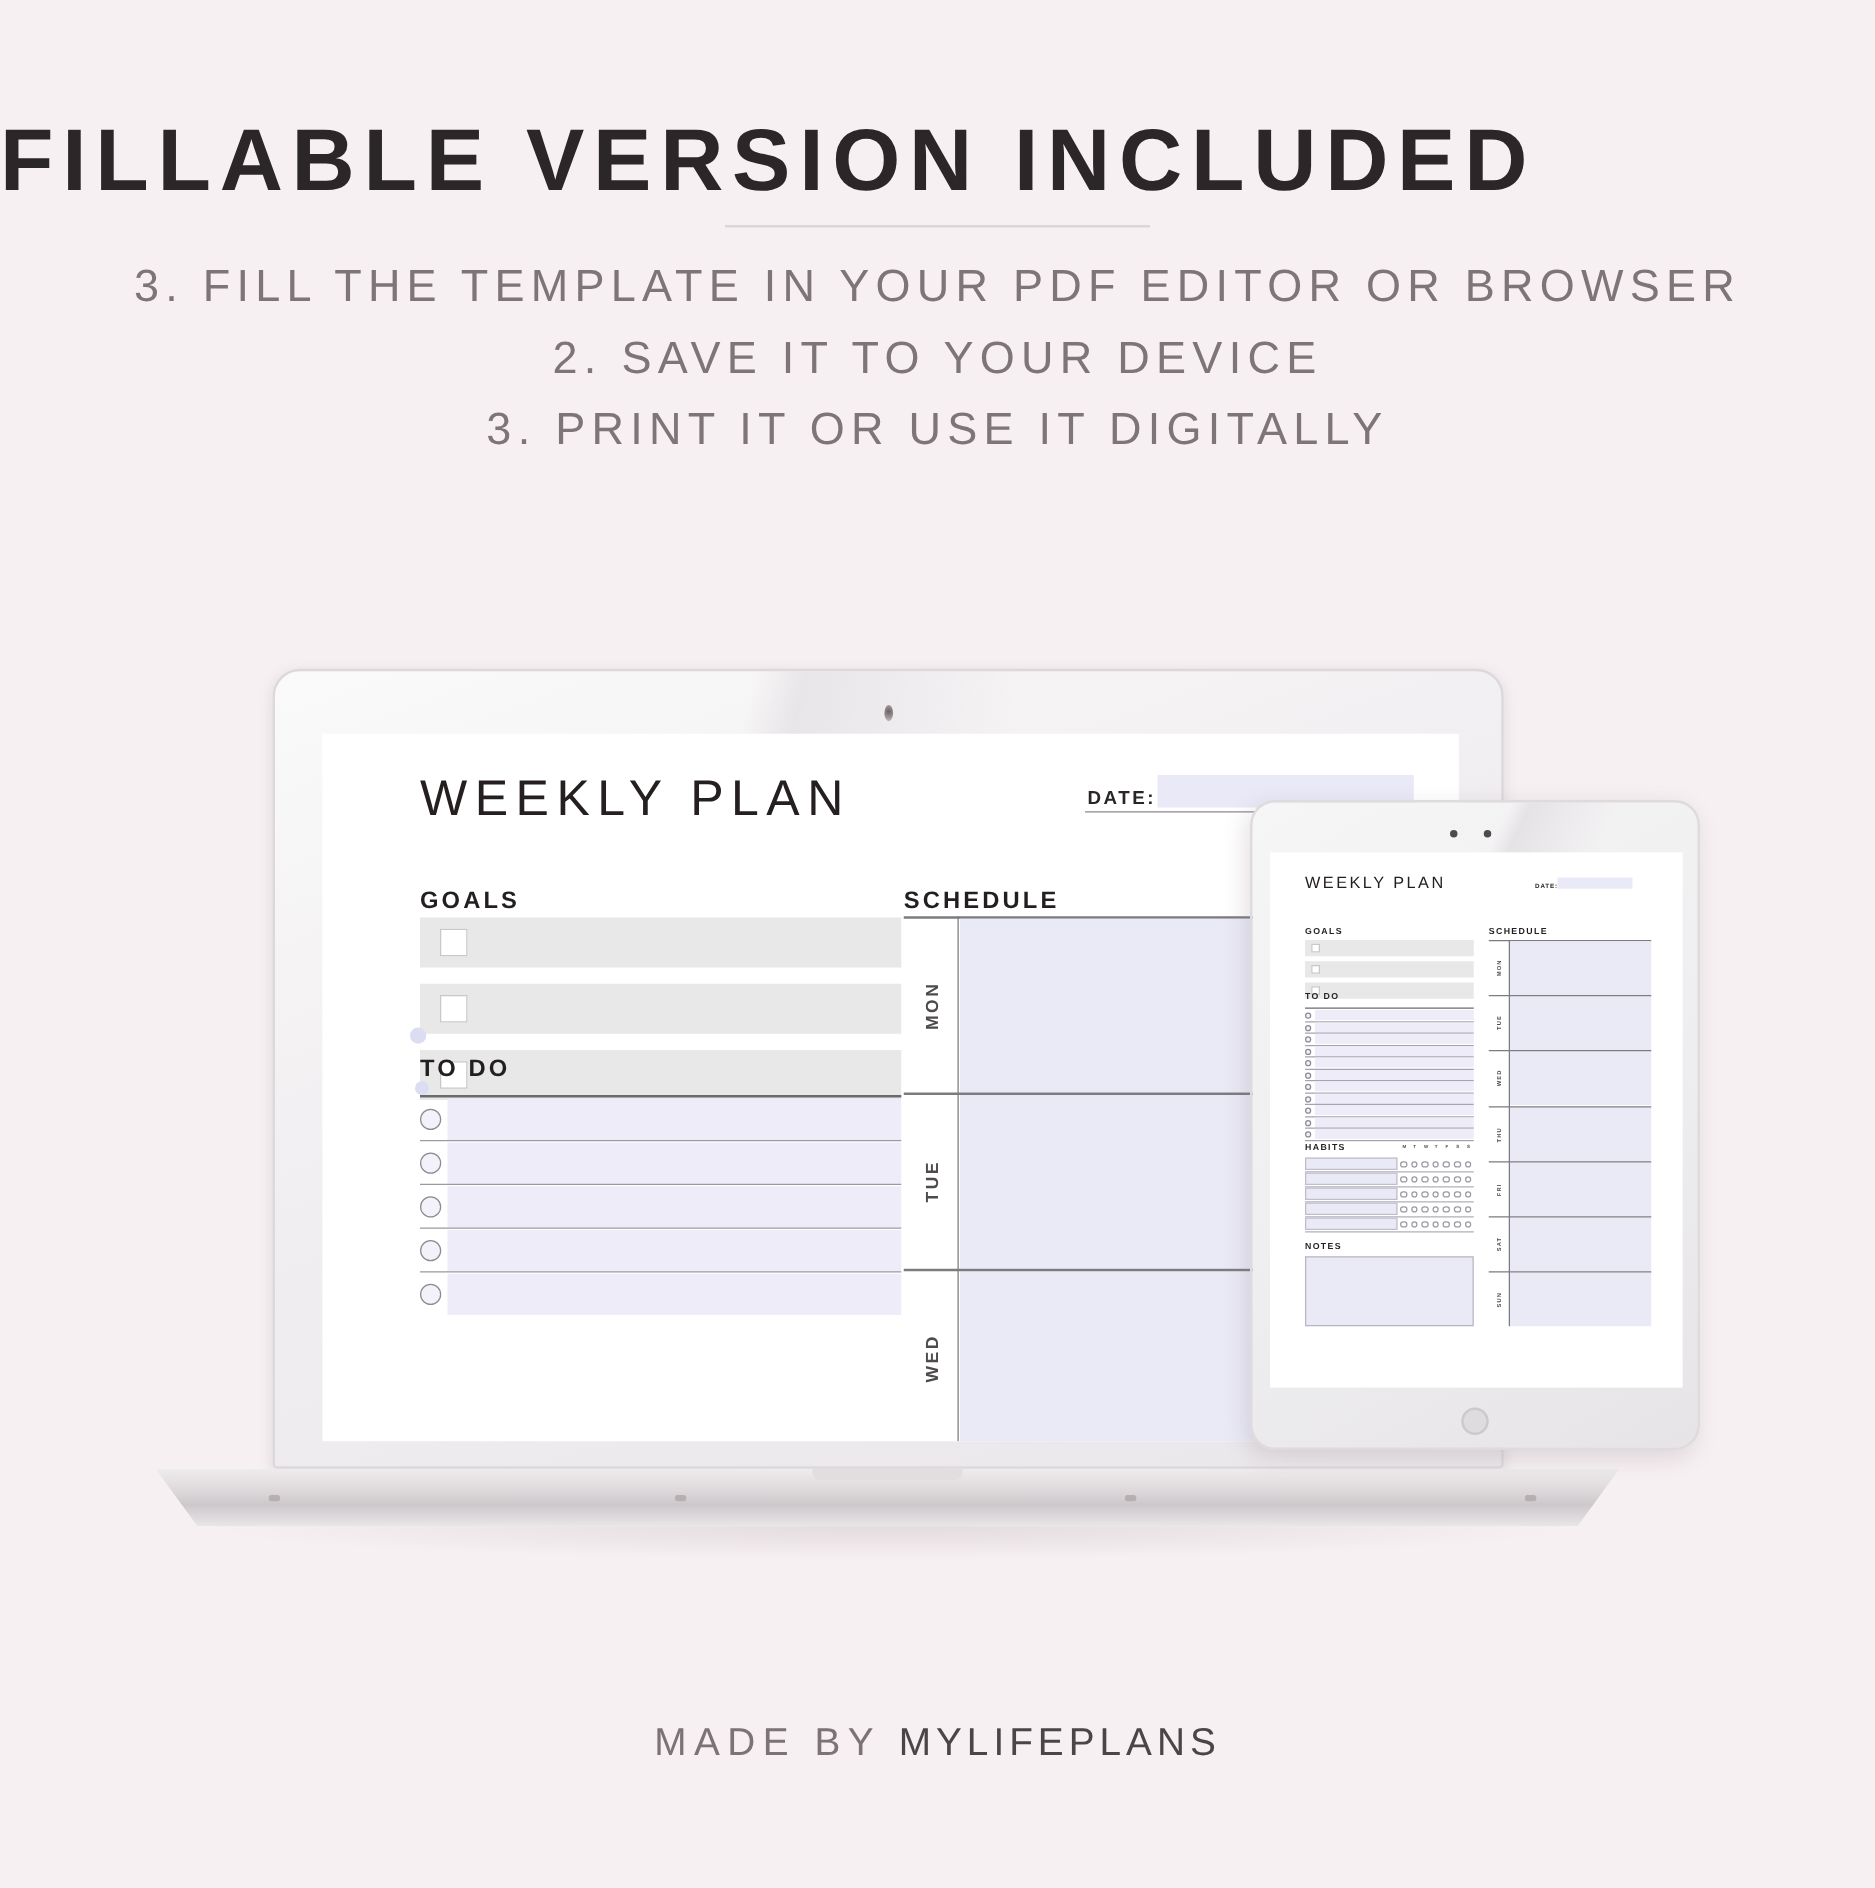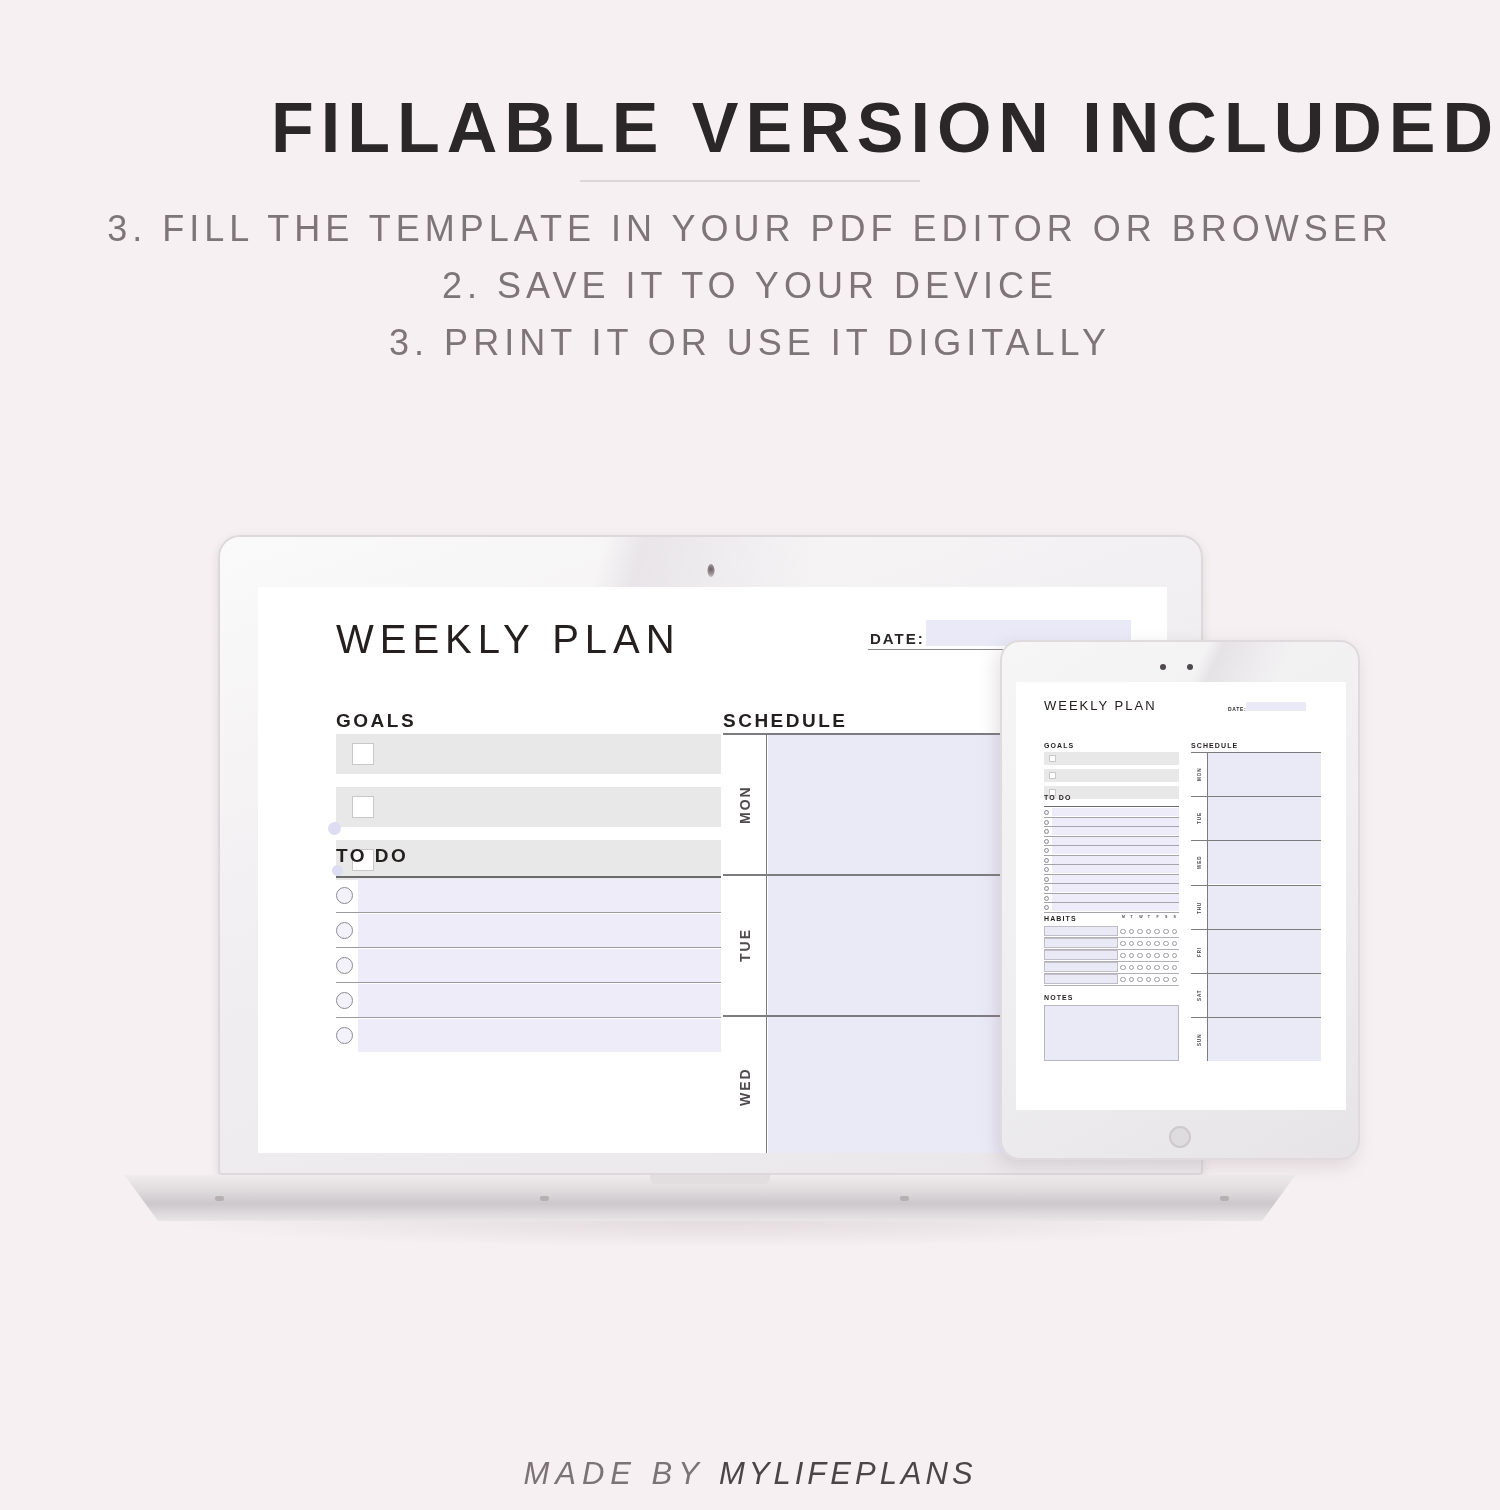--- a/index.html
+++ b/index.html
@@ -8,42 +8,42 @@
     width: 1500px; height: 1510px;
     background: #f6f0f2;
     font-family: "Liberation Sans", sans-serif;
     overflow: hidden;
   }
   .stage { position: relative; width: 1500px; height: 1510px; }
 
   
   .headline {
     position: absolute; top: 88px; left: 0; width: 1500px;
-    text-align: right;
+    text-align: left;
     font-size: 70px; font-weight: 700; letter-spacing: 7px;
     color: #2b2627;
     font-family: "Liberation Sans", sans-serif;
   }
   .divider {
     position: absolute; top: 180px; left: 50%; transform: translateX(-50%);
     width: 340px; height: 2px; background: #ddd6d8;
   }
   .steps {
     position: absolute; top: 200px; left: 0; width: 1500px;
     text-align: center; color: #7d7578;
   }
   .step {
     font-size: 36px; letter-spacing: 5px; font-weight: 300;
     line-height: 57px; white-space: nowrap;
   }
 
   
   .footer {
-    position: absolute; top: 1456px; left: 0; width: 1500px;
-    text-align: center; white-space: nowrap; font-style: italic;
+    position: absolute; top: 1376px; left: 0; width: 1500px;
+    text-align: center; white-space: nowrap;
   }
   .footer .made { font-size: 31px; letter-spacing: 6px; font-weight: 300; color: #7b7376; }
   .footer .brand { font-size: 31px; letter-spacing: 4px; font-weight: 400; color: #4c4547; }
 
   
   .laptop { position: absolute; left: 110px; top: 535px; width: 1200px; height: 720px; }
   .laptop-lid {
     position: absolute; left: 108px; top: 0; width: 985px; height: 640px;
     background: linear-gradient(160deg,#fbfafa 0%, #f0eef0 45%, #eae7ea 100%);
     border: 2px solid #ddd8db;

